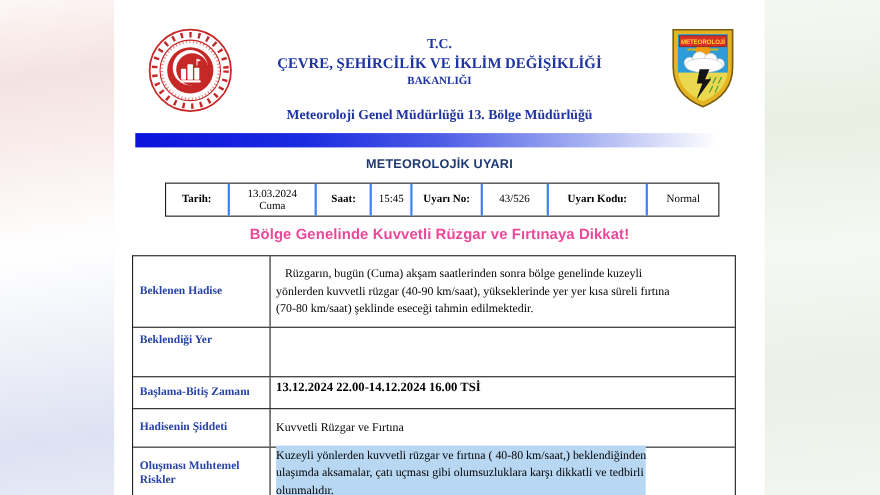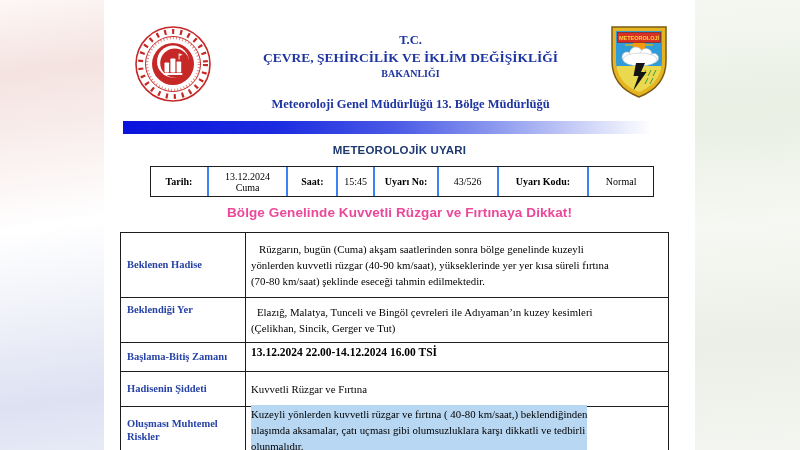--- a/index.html
+++ b/index.html
@@ -20,21 +20,21 @@
       #f5f8f2 0%, #e9efe3 25%, #f6f8f3 50%, #ecefe8 75%, #f3f5f0 100%);
   }
   .document {
     position:absolute; left:104px; top:0; width:591px; height:450px;
     background:#ffffff;
   }
   
   .seal { position:absolute; left:30px; top:25px; }
   .shield { position:absolute; left:506px; top:25px; }
   .header-text {
-    position:absolute; top:33px; left:11px; width:100%; text-align:center;
+    position:absolute; top:33px; left:0; width:100%; text-align:center;
     color:#1e34a0; font-weight:bold; line-height:1.25;
   }
   .ht1 { font-size:12.5px; }
   .ht2 { font-size:13.5px; margin-top:1px;text-align:center; }
   .ht3 { font-size:10px;   margin-top:1px; }
   .ht4 { font-size:12.5px; margin-top:17px; }
   
   .blue-bar {
     position:absolute; left:19px; top:121px; width:545px; height:13px;
     background: linear-gradient(to right,
@@ -174,21 +174,21 @@
       <div class="ht4">Meteoroloji Genel Müdürlüğü 13. Bölge Müdürlüğü</div>
     </div>
 
     <div class="blue-bar"></div>
 
     <div class="section-heading">METEOROLOJİK UYARI</div>
 
     <div class="info-table">
       <div class="info-cell lbl" style="width:58px">Tarih:</div>
       <div class="info-cell" style="width:80px">
-        <span>13.12.2024</span>
+        <span>13.03.2024</span>
         <span>Cuma</span>
       </div>
       <div class="info-cell lbl" style="width:50px">Saat:</div>
       <div class="info-cell" style="width:37px">15:45</div>
       <div class="info-cell lbl" style="width:64px">Uyarı No:</div>
       <div class="info-cell" style="width:60px">43/526</div>
       <div class="info-cell lbl" style="width:91px">Uyarı Kodu:</div>
       <div class="info-cell" style="width:64px">Normal</div>
     </div>
 
@@ -198,24 +198,20 @@
       <div class="d-row r1">
         <div class="d-label">Beklenen Hadise</div>
         <div class="d-value indent8">
           <span class="vtext">Rüzgarın, bugün (Cuma) akşam saatlerinden sonra bölge genelinde kuzeyli
 yönlerden kuvvetli rüzgar (40-90 km/saat), yükseklerinde yer yer kısa süreli fırtına
 (70-80 km/saat) şeklinde eseceği tahmin edilmektedir.</span>
         </div>
       </div>
       <div class="d-row r2">
         <div class="d-label top">Beklendiği Yer</div>
-        <div class="d-value indent6">
-          <span class="vtext">Elazığ, Malatya, Tunceli ve Bingöl çevreleri ile Adıyaman’ın kuzey kesimleri
-(Çelikhan, Sincik, Gerger ve Tut)</span>
-        </div>
       </div>
       <div class="d-row r3">
         <div class="d-label">Başlama-Bitiş Zamanı</div>
         <div class="d-value top boldval">
           <span class="vtext">13.12.2024 22.00-14.12.2024 16.00 TSİ</span>
         </div>
       </div>
       <div class="d-row r4">
         <div class="d-label">Hadisenin Şiddeti</div>
         <div class="d-value">

